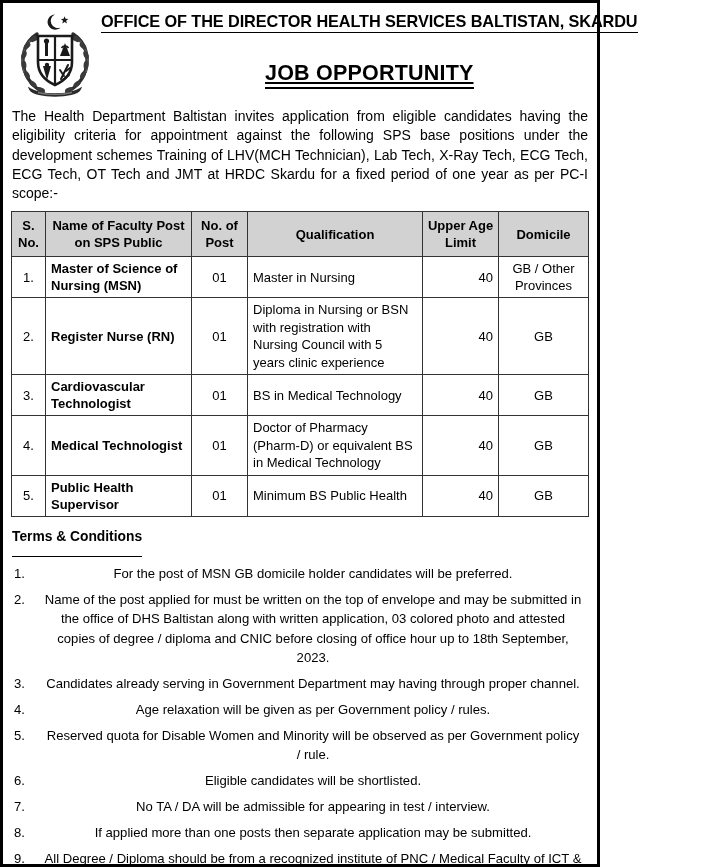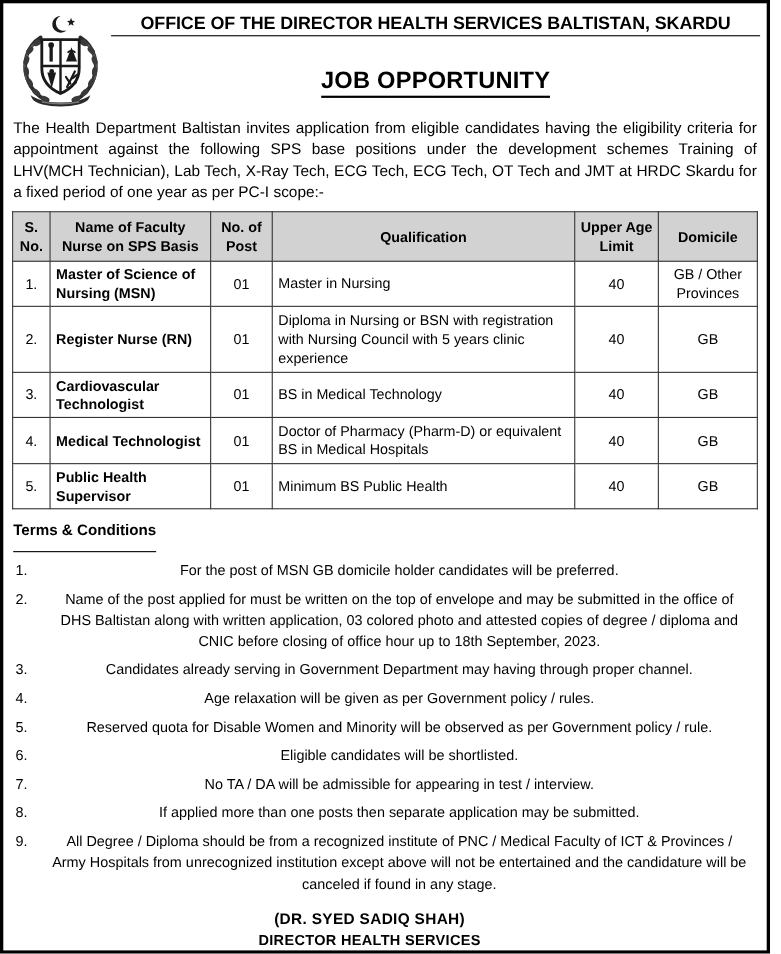--- a/index.html
+++ b/index.html
@@ -7,21 +7,21 @@
     margin: 0; padding: 0;
     background: #ffffff;
   }
   body {
     width: 710px; height: 867px;
     font-family: "Liberation Sans", sans-serif;
     color: #000;
     overflow: hidden;
   }
   .page {
-    width: 700px; height: 867px;
+    width: 600px; height: 867px;
     border: 3px solid #000;
     padding: 0;
     position: relative;
     background: #fff;
   }
 
   
   .header {
     display: flex;
     align-items: flex-start;
@@ -54,20 +54,21 @@
     text-align: center;
     margin-top: 28px;
   }
   .job-opp {
     font-size: 21.5px;
     font-weight: bold;
     letter-spacing: 0.2px;
     border-bottom: 2px solid #000;
     display: inline-block;
     padding-bottom: 1px;
+    text-decoration: underline;
   }
 
   
   .intro {
     padding: 4px 9px 0 9px;
     font-size: 14px;
     line-height: 19.3px;
     text-align: justify;
   }
 
@@ -88,21 +89,21 @@
     background: #d2d2d2;
     font-weight: bold;
     text-align: center;
     line-height: 17px;
     padding: 5px 3px;
   }
   .c-sno   { width: 34px;  text-align: center; }
   .c-name  { width: 146px; font-weight: bold; line-height: 17px; }
   .c-posts { width: 56px;  text-align: center; }
   .c-qual  { line-height: 17.5px; }
-  .c-age   { width: 76px;  text-align: center; }
+  .c-age   { width: 76px;  text-align: right; }
   .c-dom   { width: 90px;  text-align: center; line-height: 17px; margin-left: 45px; }
 
   
   .terms { padding: 10px 9px 0 9px; }
   .terms-title {
     font-size: 13.8px;
     font-weight: bold;
     border-bottom: 1.5px solid #000;
     display: inline-block;
     padding-bottom: 12px;
@@ -222,21 +223,21 @@
     </div>
   </div>
 
   <div class="intro">The Health Department Baltistan invites application from eligible candidates having the eligibility criteria for appointment against the following SPS base positions under the development schemes Training of LHV(MCH Technician), Lab Tech, X-Ray Tech, ECG Tech, ECG Tech, OT Tech and JMT at HRDC Skardu for a fixed period of one year as per PC-I scope:-</div>
 
   <div class="tbl-wrap">
     <table class="posts">
       <thead>
         <tr>
           <th class="c-sno">S. No.</th>
-          <th class="c-name">Name of Faculty Nurse on SPS Basis</th>
+          <th class="c-name">Name of Faculty Post on SPS Public</th>
           <th class="c-posts">No. of Post</th>
           <th class="c-qual">Qualification</th>
           <th class="c-age">Upper Age Limit</th>
           <th class="c-dom">Domicile</th>
         </tr>
       </thead>
       <tbody>
         <tr>
           <td class="c-sno">1.</td>
           <td class="c-name">Master of Science of Nursing (MSN)</td>
@@ -258,21 +259,21 @@
           <td class="c-name">Cardiovascular Technologist</td>
           <td class="c-posts">01</td>
           <td class="c-qual">BS in Medical Technology</td>
           <td class="c-age">40</td>
           <td class="c-dom">GB</td>
         </tr>
         <tr>
           <td class="c-sno">4.</td>
           <td class="c-name">Medical Technologist</td>
           <td class="c-posts">01</td>
-          <td class="c-qual">Doctor of Pharmacy (Pharm-D) or equivalent BS in Medical Hospitals</td>
+          <td class="c-qual">Doctor of Pharmacy (Pharm-D) or equivalent BS in Medical Technology</td>
           <td class="c-age">40</td>
           <td class="c-dom">GB</td>
         </tr>
         <tr>
           <td class="c-sno">5.</td>
           <td class="c-name">Public Health Supervisor</td>
           <td class="c-posts">01</td>
           <td class="c-qual">Minimum BS Public Health</td>
           <td class="c-age">40</td>
           <td class="c-dom">GB</td>

